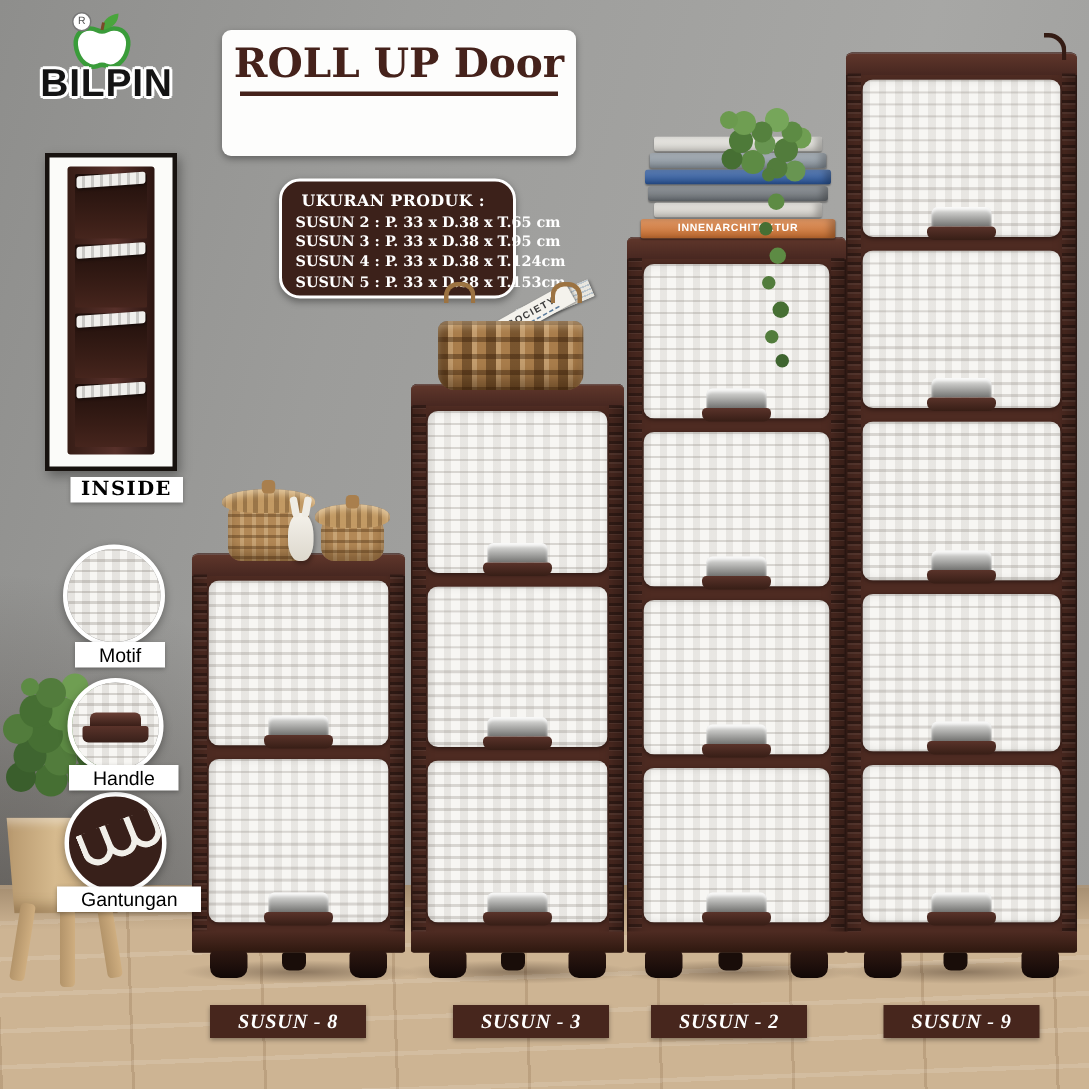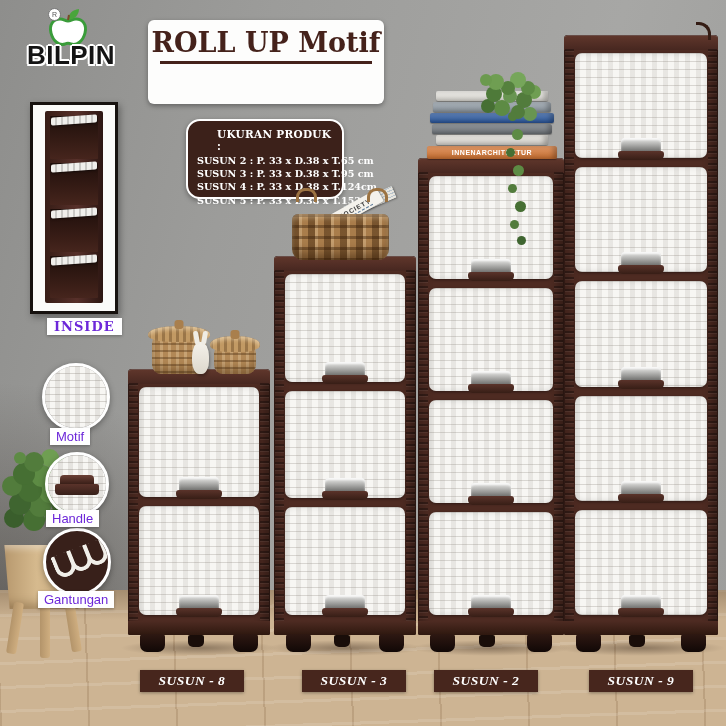--- a/index.html
+++ b/index.html
@@ -33,35 +33,35 @@
     font-family:"DejaVu Serif","Liberation Serif",serif;color:#45221b;}
   .title-line1{margin-top:7px;font-size:27px;font-weight:bold;white-space:nowrap;}
   .title-divider{height:3px;background:#45221b;margin:3px 12px 4px 12px;}
   .title-line2{font-size:20px;font-weight:bold;letter-spacing:3px;}
 
   
   .size-box{position:absolute;left:186px;top:119px;width:158px;height:80px;background:#3c211a;
     border:2px solid #fff;border-radius:14px;box-shadow:0 2px 5px rgba(0,0,0,.35);
     padding:7px 9px;box-sizing:border-box;color:#fff;
     font-family:"DejaVu Serif","Liberation Serif",serif;font-weight:bold;}
-  .size-heading{font-size:10.5px;margin-left:20px;margin-bottom:2px;letter-spacing:.3px;}
+  .size-heading{font-size:10.5px;margin-left:4px;margin-bottom:2px;letter-spacing:.3px;}
   .size-line{font-size:9.6px;line-height:13.2px;white-space:nowrap;}
 
   
   .inside-frame{position:absolute;left:30px;top:102px;width:88px;height:212px;background:#fbfbf9;
     border:3px solid #17120f;box-sizing:border-box;box-shadow:2px 3px 7px rgba(0,0,0,.35);}
   .inside-cab{position:absolute;left:12px;top:6px;right:12px;bottom:8px;
     background:linear-gradient(90deg,#371d16,#57302a 55%,#2c1612);border-radius:2px;
     display:flex;flex-direction:column;padding:3px 4px;box-sizing:border-box;}
   .compartment{flex:1;margin:2px 1px;background:linear-gradient(180deg,#1f0f0b,#3a1e17 70%,#46251d);
     position:relative;border-radius:1px;}
   .slat{position:absolute;left:1px;right:1px;top:0;height:8px;transform:skewY(-4deg);
     background:repeating-linear-gradient(90deg,#f0efec 0 4px,#c9c8c5 4px 6px);
     border-radius:2px;box-shadow:0 1px 2px rgba(0,0,0,.5);}
-  .badge{position:absolute;background:#fff;color:#6d28d9;text-align:right;
+  .badge{position:absolute;background:#fff;color:#000000;text-align:right;
     box-shadow:0 1px 3px rgba(0,0,0,.3);}
   .inside-label{left:47px;top:318px;padding:1px 7px;font-size:13px;font-weight:bold;
     font-family:"DejaVu Serif","Liberation Serif",serif;letter-spacing:1px;}
 
   
   .feature-circle{position:absolute;border-radius:50%;border:3px solid #fff;
     box-shadow:0 2px 6px rgba(0,0,0,.35);overflow:hidden;z-index:8;}
   .weave-bg{position:absolute;inset:0;background-color:#f7f6f3;
     background-image:
       repeating-linear-gradient(180deg,rgba(120,113,104,.28) 0 1.5px,rgba(0,0,0,0) 1.5px 7px),
@@ -73,21 +73,21 @@
   .handle-demo .hd-top{height:9px;margin:0 5px;background:linear-gradient(180deg,#6b4036,#3a1f18);
     border-radius:4px 4px 0 0;}
   .handle-demo .hd-bar{height:11px;background:linear-gradient(180deg,#5a332a,#38201a);
     border-radius:2px 2px 4px 4px;}
   .hookset{position:absolute;inset:0;}
   .hook-demo{position:absolute;width:13px;height:20px;border:4px solid #f1efe9;border-top:none;
     border-radius:0 0 11px 11px;transform:rotate(-22deg);}
   .hook-demo.h1{left:8px;top:22px;}
   .hook-demo.h2{left:24px;top:16px;}
   .hook-demo.h3{left:40px;top:10px;}
-  .feature-label{left:0;padding:0 6px;height:17px;line-height:17px;font-size:13px;z-index:9;}
+  .feature-label{left:0;padding:0 16px;height:17px;line-height:17px;font-size:13px;z-index:9;}
   .label-motif{left:50px;top:428px;}
   .label-handle{left:46px;top:510px;}
   .label-gantungan{left:38px;top:591px;}
 
   
   .plant-foliage{position:absolute;left:14px;top:452px;width:12px;height:12px;border-radius:50%;
     background:#5d8b44;z-index:6;
     box-shadow:14px 4px 0 4px #527c3c,30px 0 0 3px #6f9e52,44px 8px 0 2px #5d8b44,
       4px 16px 0 5px #466f33,22px 18px 0 5px #5d8b44,40px 20px 0 4px #527c3c,
       -8px 28px 0 4px #527c3c,10px 32px 0 6px #466f33,30px 34px 0 5px #5d8b44,
@@ -205,21 +205,21 @@
     <svg width="54" height="42" viewBox="0 0 54 42">
       <path d="M16 13 C9 13 5 19 7 27 C9 35 15 40 21 38 C23 37 25 37 27 38 C33 40 39 35 41 27 C43 19 39 13 32 13 C28 13 27 15 24 15 C21 15 20 13 16 13 Z" fill="#ffffff" stroke="#3a9c3a" stroke-width="3"></path>
       <path d="M24 14 C24 8 28 4 35 3 C35 9 31 13 24 14 Z" fill="#49a53c"></path>
       <line x1="24" y1="14" x2="25" y2="9" stroke="#7a4a28" stroke-width="2"></line>
     </svg>
     <div class="reg-mark">R</div>
     <div class="logo-text">BILPIN</div>
   </div>
 
   <div class="title-box">
-    <div class="title-line1">ROLL UP Motif</div>
+    <div class="title-line1">ROLL UP Door</div>
     <div class="title-divider"></div>
   </div>
 
   <div class="size-box">
     <div class="size-heading">UKURAN  PRODUK :</div>
     <div class="size-line">SUSUN 2 : P. 33 x D.38 x T.65 cm</div>
     <div class="size-line">SUSUN 3 : P. 33 x D.38 x T.95 cm</div>
     <div class="size-line">SUSUN 4 : P. 33 x D.38 x T.124cm</div>
     <div class="size-line">SUSUN 5 : P. 33 x D.38 x T.153cm</div>
   </div>

